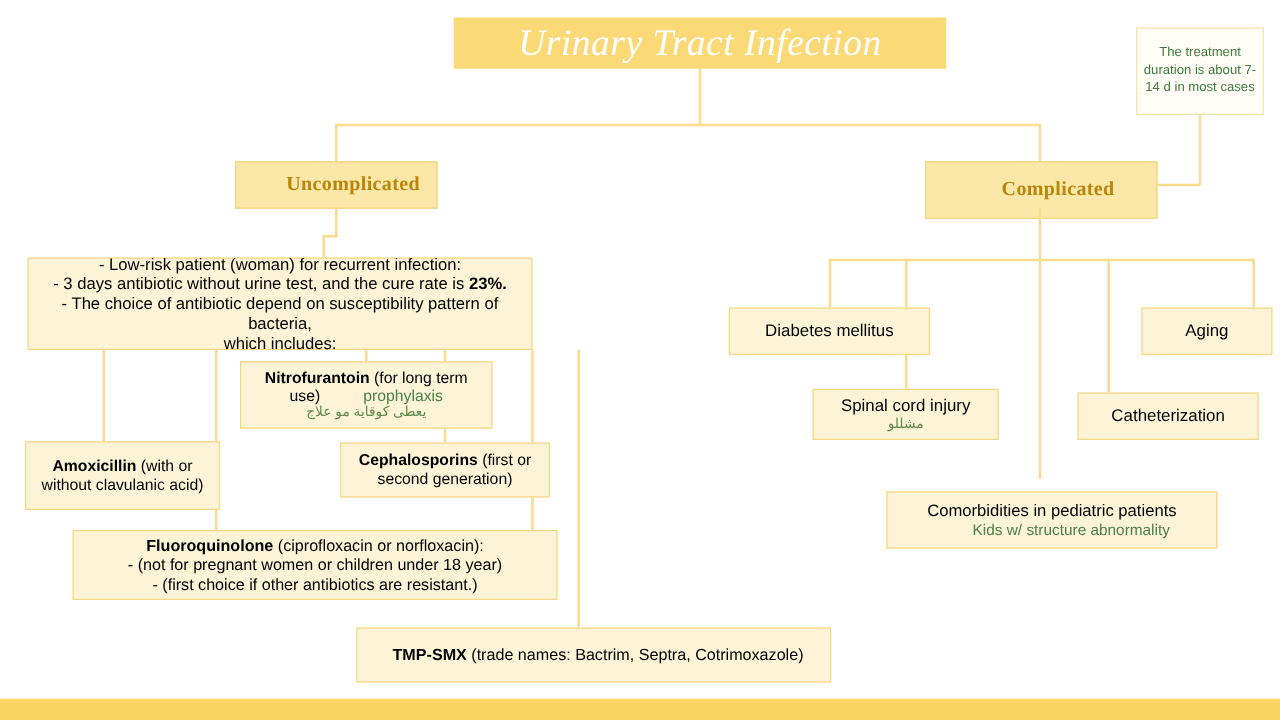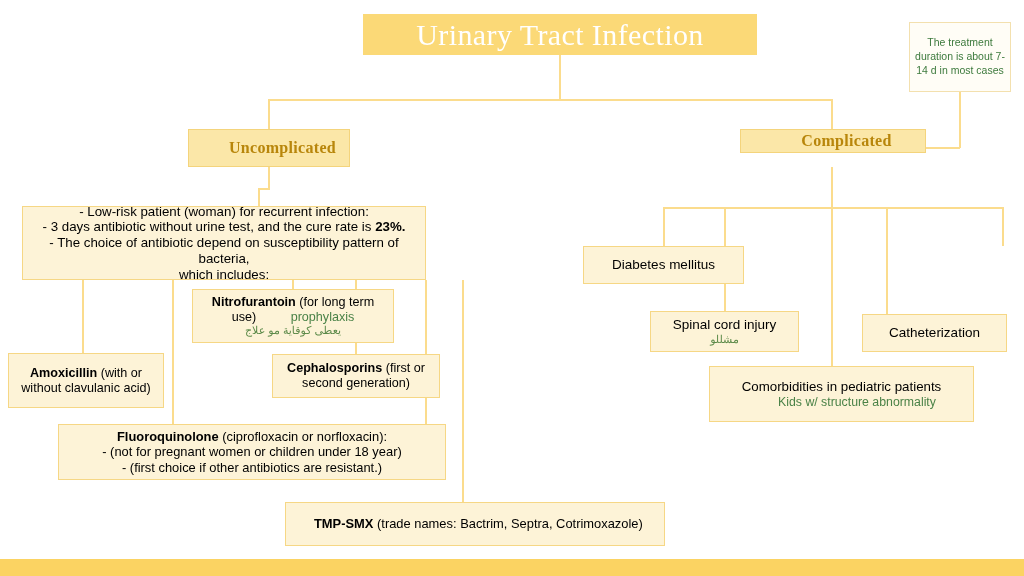--- a/index.html
+++ b/index.html
@@ -21,70 +21,70 @@
     background:#fdf3d7;border:1px solid #f6d785;
     display:flex;align-items:center;justify-content:center;
     text-align:center;color:#000;line-height:1.18;
     padding:4px 6px;
   }
   .node .inner{width:100%;}
 
   
   .title-box{
     position:absolute;left:363px;top:14px;width:394px;height:41px;
-    background:#fbd977;display:flex;align-items:center;justify-content:center;
+    background:#fbd977;display:flex;align-items:center;justify-content:center;font-style:italic;
   }
   .title-box span{
     font-family:"Liberation Serif", serif;
     font-size:30px;color:#ffffff;letter-spacing:.4px;
   }
 
   
   .branch{
     position:absolute;box-sizing:border-box;
     background:#fbe7a8;border:1px solid #f4d47c;
     display:flex;align-items:center;justify-content:center;padding-left:27px;
   }
   .branch span{
     font-family:"Liberation Serif", serif;
     font-weight:bold;font-size:16px;color:#b8860b;letter-spacing:.3px;
   }
   #branch-unc{left:188px;top:129px;width:162px;height:38px;}
-  #branch-cmp{left:740px;top:129px;width:186px;height:24px;}
+  #branch-cmp{left:740px;top:129px;width:186px;height:46px;}
 
   
   .note{
     position:absolute;left:909px;top:22px;width:102px;height:70px;
     box-sizing:border-box;background:#fffdf6;border:1px solid #f3e0ae;
     display:flex;align-items:center;justify-content:center;
     text-align:center;padding:16px 4px;
   }
   .note span{font-size:10.5px;color:#3d7a3d;line-height:1.32;}
 
   
   .bottom-bar{position:absolute;left:0;top:559px;width:1024px;height:17px;background:#fbd362;}
 
   .b{font-weight:bold;}
   .grn{color:#4a8247;margin-left:31px;}
   .ar{color:#5c8a49;direction:rtl;unicode-bidi:bidi-override;font-size:11px;}
 
   
   #n-lowrisk{left:22px;top:206px;width:404px;height:74px;font-size:13.3px;}
   #n-nitro{left:192px;top:289px;width:202px;height:54px;font-size:12.6px;}
-  #n-amox{left:8px;top:353px;width:156px;height:55px;font-size:12.6px;}
+  #n-amox{left:20px;top:353px;width:156px;height:55px;font-size:12.6px;}
   #n-ceph{left:272px;top:354px;width:168px;height:44px;font-size:12.6px;}
   #n-fq{left:58px;top:424px;width:388px;height:56px;font-size:12.9px;}
   #n-tmp{left:285px;top:502px;width:380px;height:44px;font-size:12.9px;text-align:left;}
   #n-tmp{justify-content:flex-start;padding-left:28px;}
 
   #n-dm{left:583px;top:246px;width:161px;height:38px;font-size:13.5px;}
   #n-sci{left:650px;top:311px;width:149px;height:41px;font-size:13.5px;}
   #n-aging{left:913px;top:246px;width:105px;height:38px;font-size:13.5px;}
   #n-cath{left:862px;top:314px;width:145px;height:38px;font-size:13.5px;}
-  #n-comorb{left:709px;top:366px;width:265px;height:56px;font-size:13.3px;}
+  #n-comorb{left:709px;top:393px;width:265px;height:46px;font-size:13.3px;}
 </style>
 </head>
 <body>
 
 <div class="canvas">
 
   <div class="title-box">
     <span>Urinary Tract Infection</span>
   </div>
 
@@ -166,20 +166,23 @@
     <div class="inner">Diabetes mellitus</div>
   </div>
 
   <div class="node" id="n-sci">
     <div class="inner">
       <div>Spinal cord injury</div>
       <div class="ar">مشللو</div>
     </div>
   </div>
 
+  <div class="node" id="n-aging">
+    <div class="inner">Aging</div>
+  </div>
 
   <div class="node" id="n-cath">
     <div class="inner">Catheterization</div>
   </div>
 
   <div class="node" id="n-comorb">
     <div class="inner">
       <div>Comorbidities in pediatric patients</div>
       <div class="grn" style="font-size:12.3px">Kids w/ structure abnormality</div>
     </div>

